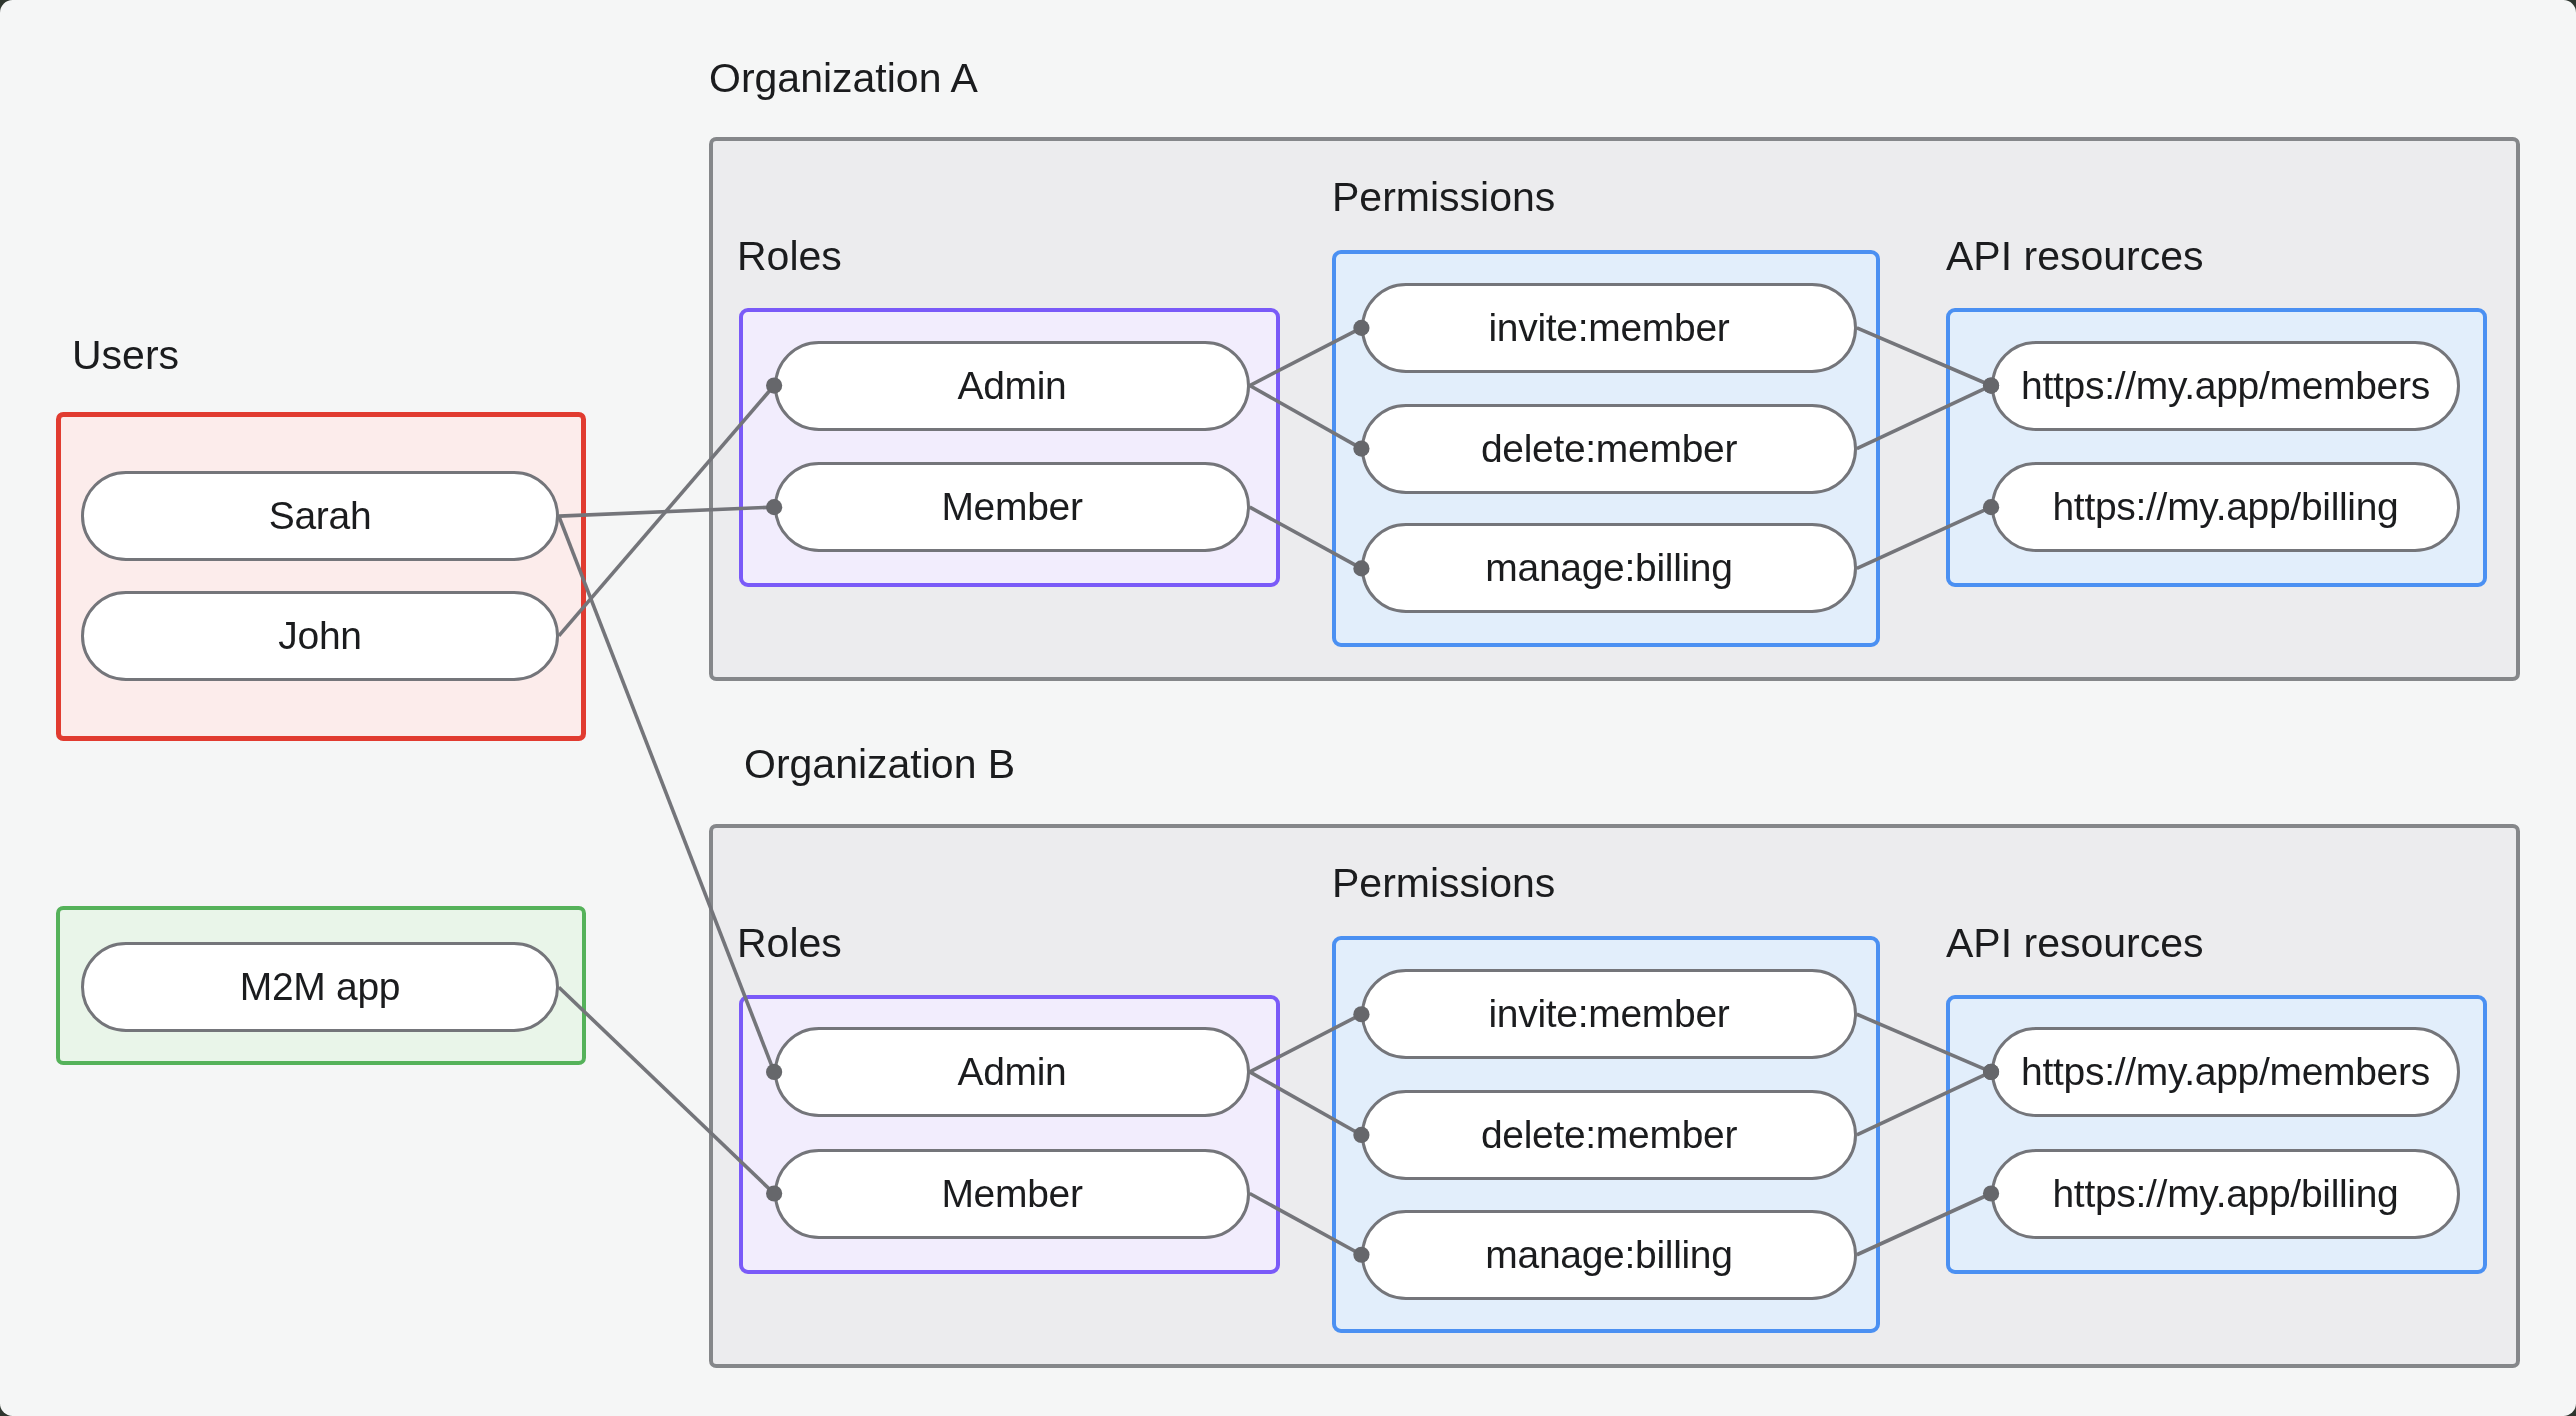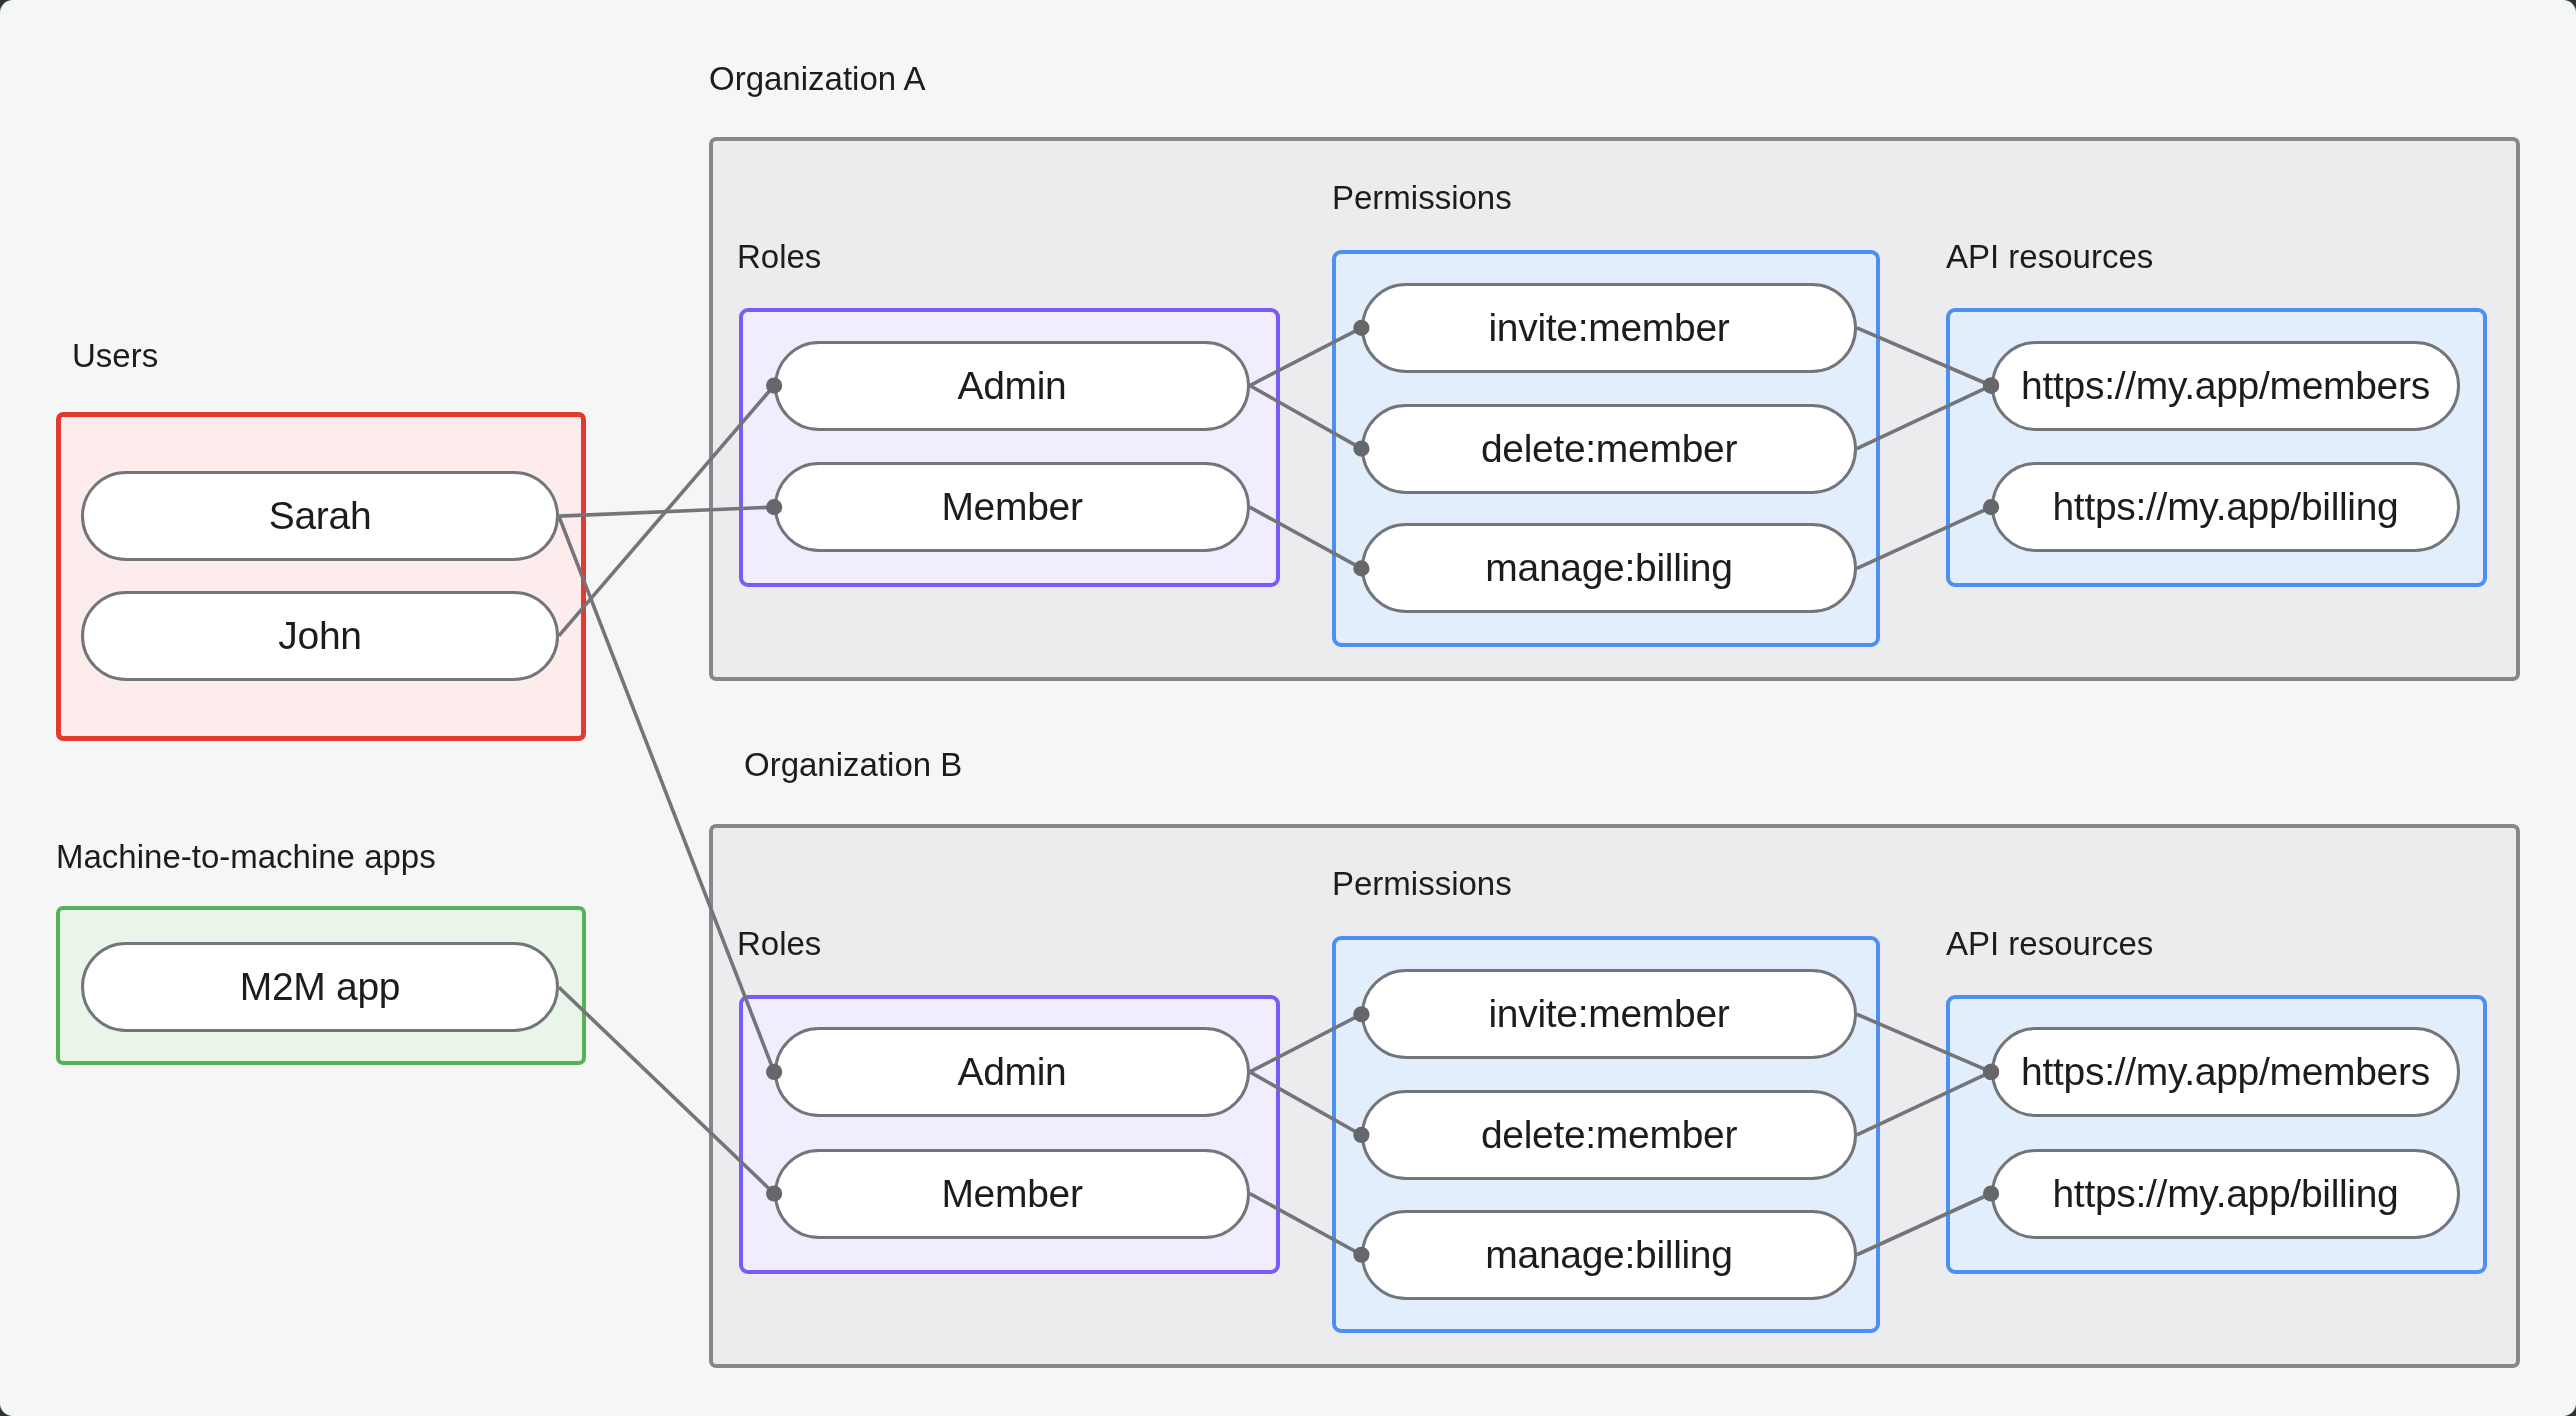--- a/index.html
+++ b/index.html
@@ -42,21 +42,21 @@
     border-radius: 9px;
   }
   .group.perms {
     background: var(--permissions-fill, #e2eefb);
     border: 4.5px solid var(--permissions-border, #4b90f2);
     border-radius: 9px;
   }
   .label {
     position: absolute;
     z-index: 2;
-    font-size: 33px;
+    font-size: 41px;
     line-height: 45px;
     font-weight: 500;
     color: var(--text, #1b1c1e);
     white-space: nowrap;
   }
   .pill {
     position: absolute;
     z-index: 3;
     box-sizing: border-box;
     background: var(--pill-bg, #ffffff);
@@ -90,21 +90,20 @@
 
   <div class="group roles" style="left:739px; top:308px; width:541px; height:279px;"></div>
   <div class="group perms" style="left:1332px; top:250px; width:548px; height:397px;"></div>
   <div class="group perms" style="left:1946px; top:308px; width:541px; height:279px;"></div>
 
   <div class="group roles" style="left:739px; top:995px; width:541px; height:279px;"></div>
   <div class="group perms" style="left:1332px; top:936px; width:548px; height:397px;"></div>
   <div class="group perms" style="left:1946px; top:995px; width:541px; height:279px;"></div>
 
   <div class="label" style="left:72px; top:333px;">Users</div>
-  <div class="label" style="left:56px; top:834px;">Machine-to-machine apps</div>
 
   <div class="label" style="left:709px; top:56px;">Organization A</div>
   <div class="label" style="left:737px; top:234px;">Roles</div>
   <div class="label" style="left:1332px; top:175px;">Permissions</div>
   <div class="label" style="left:1946px; top:234px;">API resources</div>
 
   <div class="label" style="left:709px; top:742px;margin-left:35px;">Organization B</div>
   <div class="label" style="left:737px; top:921px;">Roles</div>
   <div class="label" style="left:1332px; top:861px;">Permissions</div>
   <div class="label" style="left:1946px; top:921px;">API resources</div>

